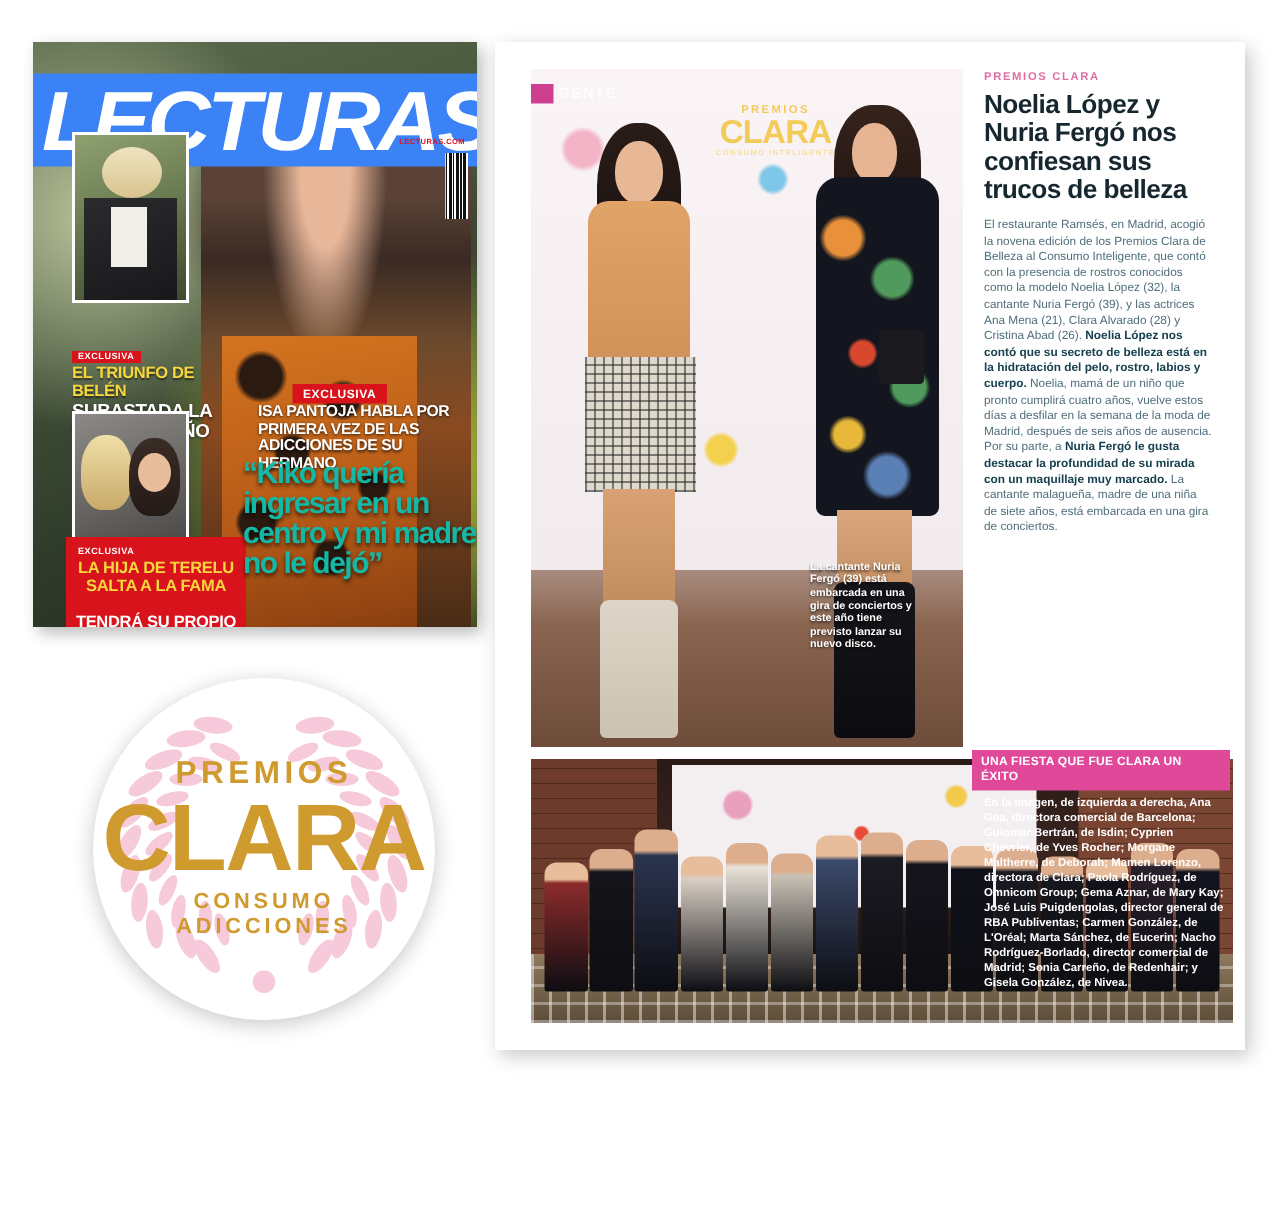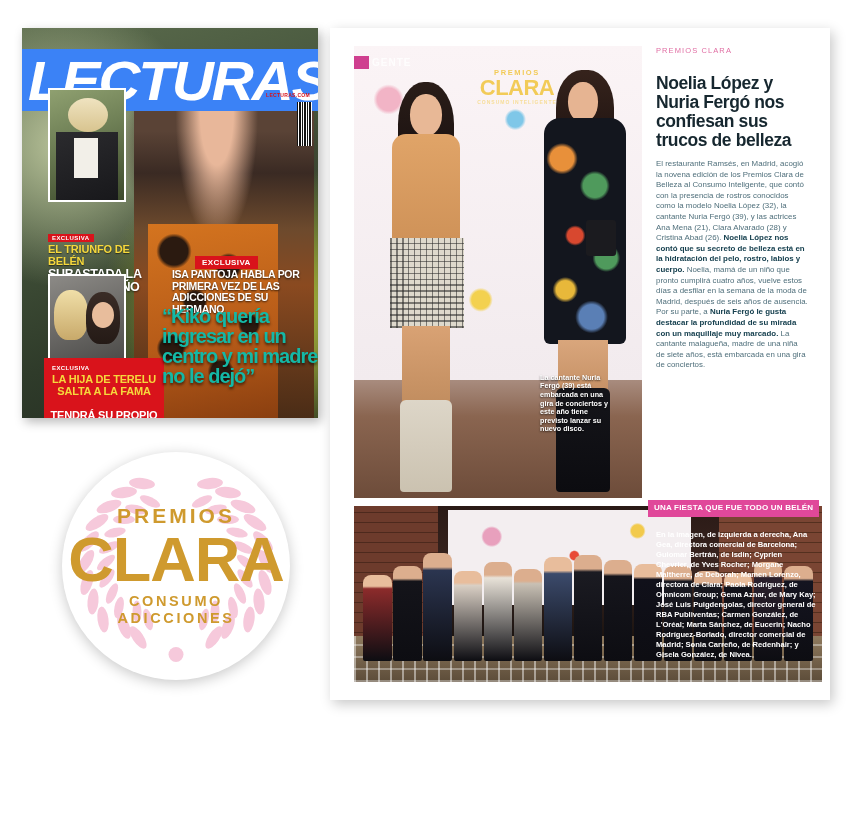--- a/index.html
+++ b/index.html
@@ -167,21 +167,21 @@
   #mB-boots{position:absolute;left:24px;top:318px;width:54px;height:104px;
       background:linear-gradient(180deg,#15151a,#0c0c10);border-radius:6px 6px 4px 4px;}
 
   .photoCap{position:absolute;color:#fff;font-size:7.2px;line-height:8.6px;font-weight:bold;
       text-shadow:0 1px 2px rgba(0,0,0,.7);width:74px;}
   #capA{left:26px;bottom:10px;}
   #capB{left:186px;bottom:64px;}
 
   
   #col{position:absolute;left:316px;top:8px;width:152px;}
-  #colKicker{font-weight:normal;font-size:7.5px;letter-spacing:1.1px;color:#e06ea3;margin-bottom:19px;}
+  #colKicker{font-weight:bold;font-size:7.5px;letter-spacing:1.1px;color:#e06ea3;margin-bottom:5px;}
   #colTitle{font-size:17.5px;line-height:19px;font-weight:bold;color:#16272f;letter-spacing:-.4px;}
   #colBody{margin-top:9px;font-size:7.9px;line-height:10.6px;color:#4f6f7b;text-align:left;}
   #colBody b{color:#16404f;}
 
   
   #photoBottom{position:absolute;left:14px;top:468px;width:468px;height:176px;overflow:hidden;
       background:linear-gradient(180deg,#2a1a16 0%,#3a2520 38%,#1d1512 72%,#141010 100%);}
   #brickL{position:absolute;left:0;top:0;width:18%;height:100%;
       background:repeating-linear-gradient(0deg,#6d3b2c 0 9px,#4d291d 9px 10px);}
   #brickR{position:absolute;right:0;top:0;width:22%;height:100%;
@@ -366,17 +366,17 @@
           <div class="person" style="height: 90%; background: linear-gradient(rgb(220, 174, 142) 0px, rgb(220, 174, 142) 13%, rgb(21, 21, 28) 16%, rgb(13, 13, 18) 100%);"></div>
           <div class="person" style="height: 86%; background: linear-gradient(rgb(232, 189, 156) 0px, rgb(232, 189, 156) 13%, rgb(16, 16, 26) 16%, rgb(13, 13, 18) 100%);"></div>
           <div class="person" style="height: 84%; background: linear-gradient(rgb(220, 174, 142) 0px, rgb(220, 174, 142) 13%, rgb(26, 26, 34) 16%, rgb(13, 13, 18) 100%);"></div>
           <div class="person" style="height: 80%; background: linear-gradient(rgb(220, 174, 142) 0px, rgb(220, 174, 142) 13%, rgb(22, 22, 30) 16%, rgb(13, 13, 18) 100%);"></div>
           <div class="person" style="height: 78%; background: linear-gradient(rgb(232, 189, 156) 0px, rgb(232, 189, 156) 13%, rgb(18, 18, 26) 16%, rgb(13, 13, 18) 100%);"></div>
           <div class="person" style="height: 88%; background: linear-gradient(rgb(220, 174, 142) 0px, rgb(220, 174, 142) 13%, rgb(42, 31, 44) 16%, rgb(13, 13, 18) 100%);"></div>
           <div class="person" style="height: 84%; background: linear-gradient(rgb(220, 174, 142) 0px, rgb(220, 174, 142) 13%, rgb(20, 20, 32) 16%, rgb(13, 13, 18) 100%);"></div>
         </div>
   </div>
 
-  <div id="pinkBanner">UNA FIESTA QUE FUE TODO UN BELÉN</div>
+  <div id="pinkBanner">UNA FIESTA QUE FUE CLARA UN ÉXITO</div>
   <div id="bottomCap">En la imagen, de izquierda a derecha, Ana Gea, directora comercial de Barcelona; Guiomar Bertrán, de Isdin; Cyprien Chevrier, de Yves Rocher; Morgane Maltherre, de Deborah; Mamen Lorenzo, directora de Clara; Paola Rodríguez, de Omnicom Group; Gema Aznar, de Mary Kay; José Luis Puigdengolas, director general de RBA Publiventas; Carmen González, de L'Oréal; Marta Sánchez, de Eucerin; Nacho Rodríguez-Borlado, director comercial de Madrid; Sonia Carreño, de Redenhair; y Gisela González, de Nivea.</div>
 
  </div>
 </div>
 
 </body></html>

